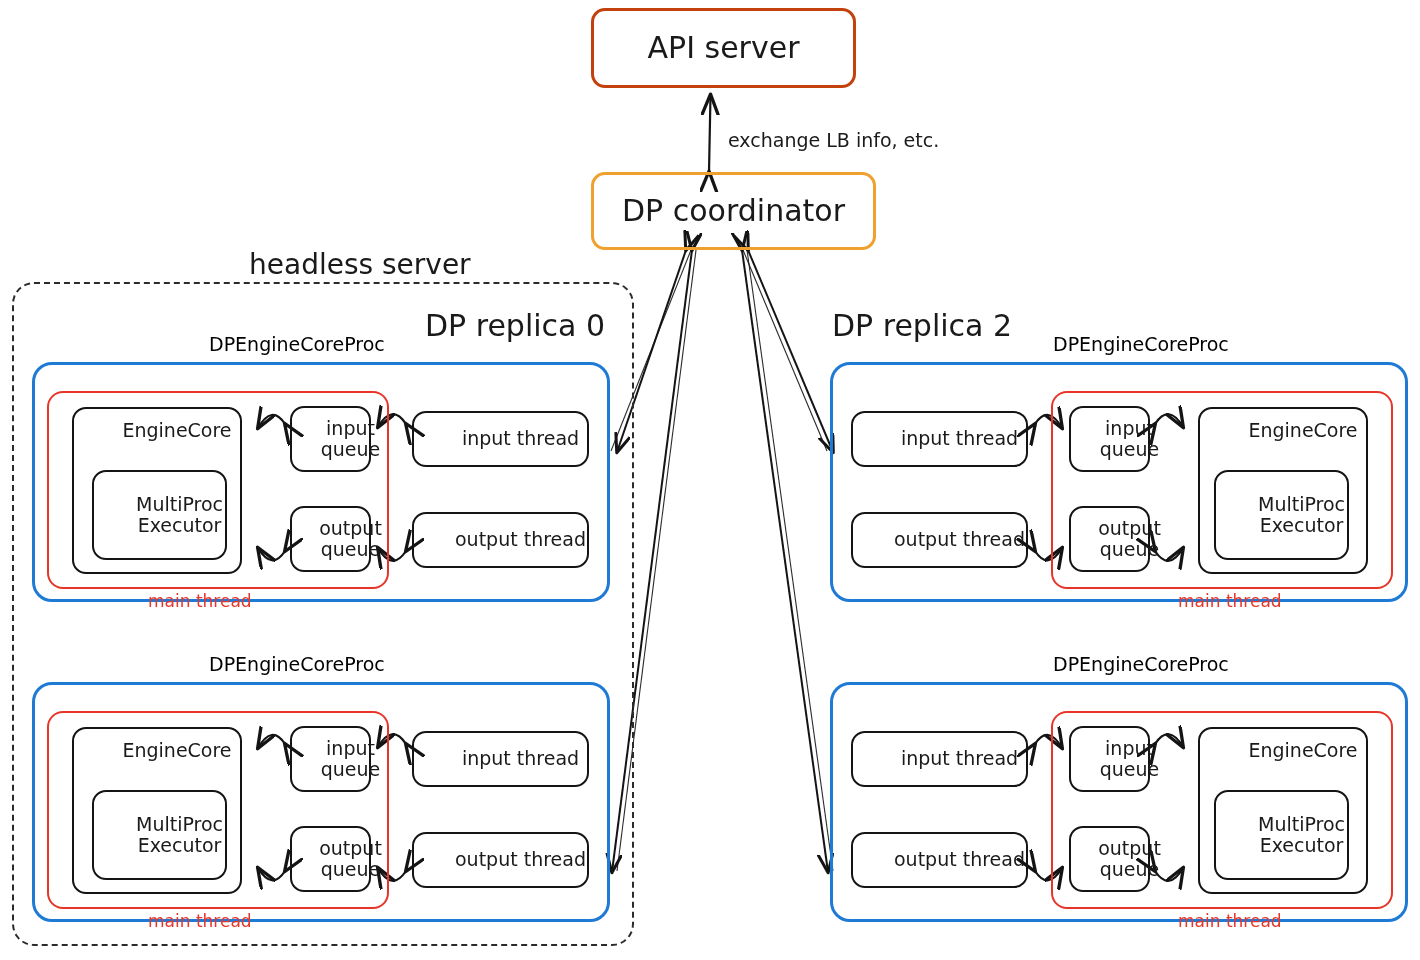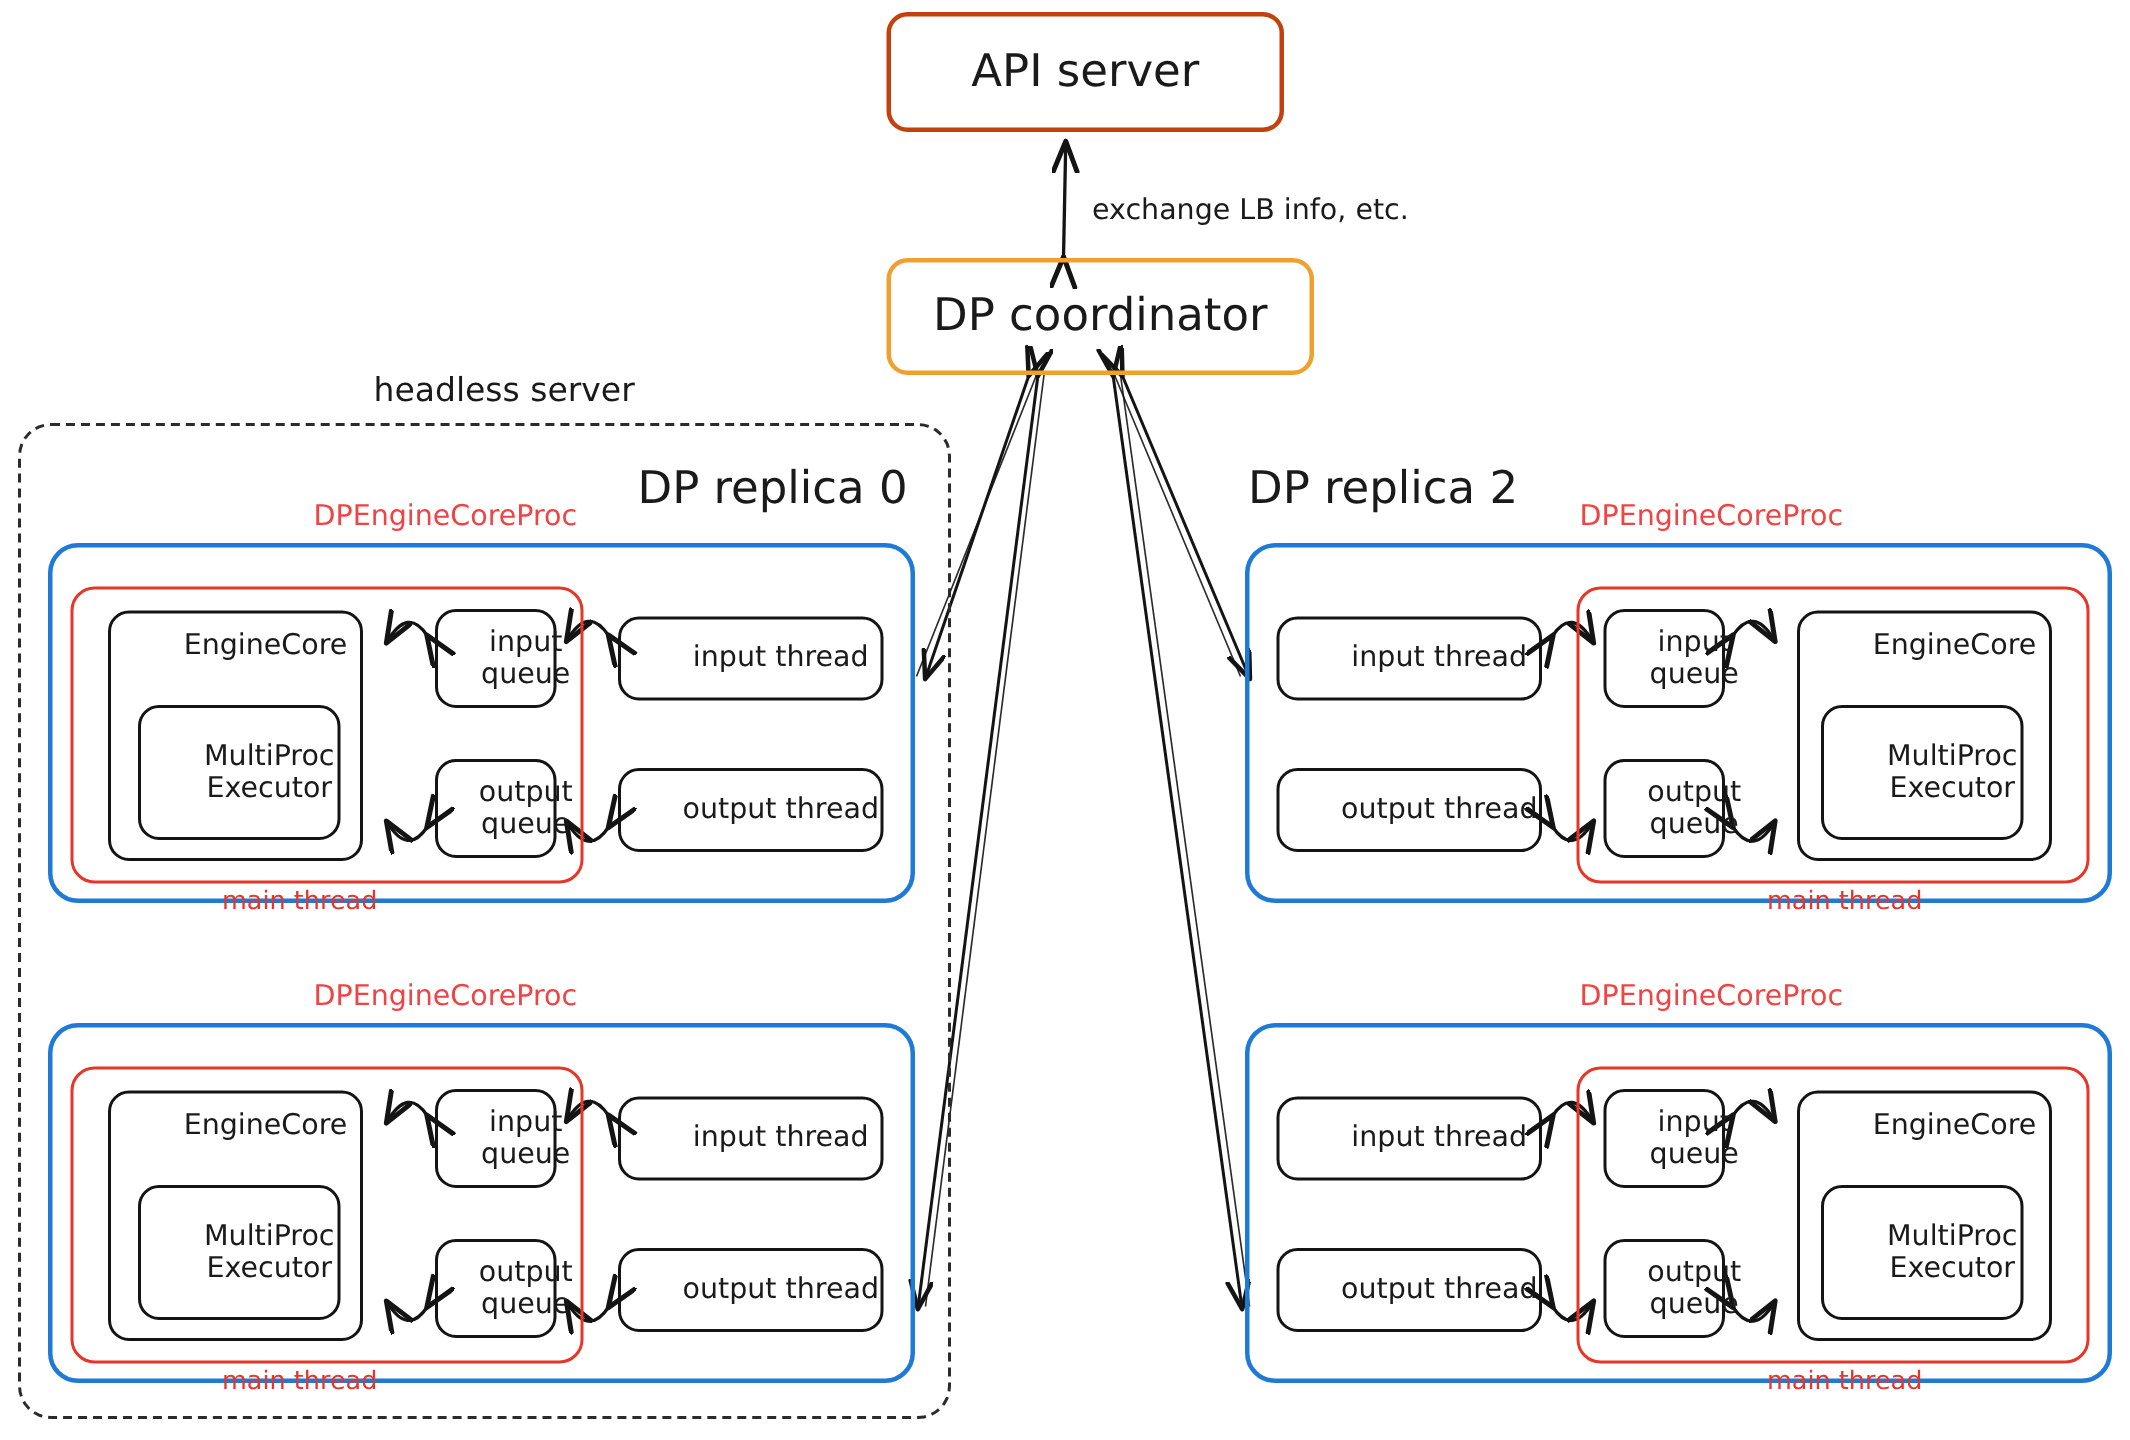--- a/index.html
+++ b/index.html
@@ -24,25 +24,25 @@
   }
   .bx-black{border:2.4px solid #141414;padding-left:40px;}
   .bx-green{border:3px solid #c2410c;}
   .bx-orange{border:3px solid #efa02e;}
   .bx-blue{border:3px solid #1f7ad6;border-radius:20px;}
   .bx-red{border:2.2px solid #e8352a;border-radius:16px;}
   .bx-dashed{border:2.4px dashed #2b2b2b;border-radius:22px;}
 
   
   .lbl{position:absolute;white-space:nowrap;color:#1a1a1a;}
-  .lbl-blue{color:#ef4444;text-align:center;}
+  .lbl-blue{color:#000000;text-align:center;}
   .lbl-red{color:#e8352a;}
 
   .t-xxl{font-size:30px;}
-  .t-lg{font-size:22px;}
+  .t-lg{font-size:28px;}
   .t-md{font-size:19px;}
   .t-sm{font-size:17px;}
 </style>
 </head>
 <body>
 
 <div id="stage">
 
   <svg id="svg-layer" viewBox="0 0 1420 960">
     <defs>

